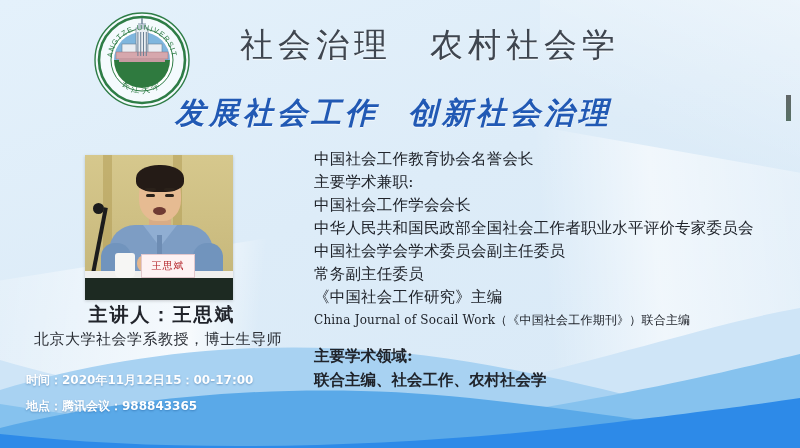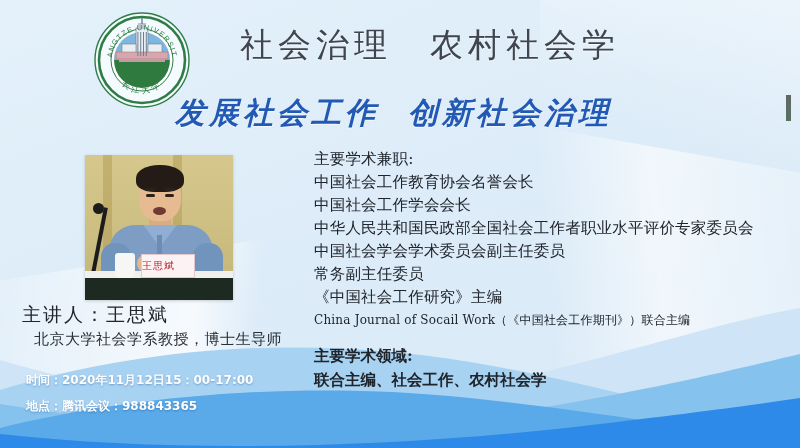--- a/index.html
+++ b/index.html
@@ -66,27 +66,27 @@
     clip-path:polygon(0 0,100% 0,50% 100%);}
   .ph-placket{position:absolute;left:72px;top:80px;width:5px;height:46px;background:#6d8cb3;}
   .ph-arm1{position:absolute;left:16px;top:88px;width:30px;height:44px;border-radius:14px;background:#7194bd;}
   .ph-arm2{position:absolute;left:108px;top:88px;width:30px;height:44px;border-radius:14px;background:#7194bd;}
   .ph-hand1{position:absolute;left:52px;top:100px;width:20px;height:17px;border-radius:8px;background:#e3b68d;}
   .ph-hand2{position:absolute;left:80px;top:102px;width:19px;height:16px;border-radius:8px;background:#e3b68d;}
   .ph-mic{position:absolute;left:12px;top:52px;width:4px;height:72px;background:#1c1c1c;transform:rotate(11deg);}
   .ph-micHead{position:absolute;left:8px;top:48px;width:11px;height:11px;border-radius:50%;background:#1c1c1c;}
   .ph-cup{position:absolute;left:30px;bottom:22px;width:20px;height:25px;border-radius:3px 3px 5px 5px;background:#f6f6f4;}
   .ph-plate{position:absolute;left:56px;bottom:22px;width:52px;height:22px;background:#fdf2f3;border:1px solid #e3c8cd;
-    display:flex;align-items:center;}
+    display:flex;align-items:center;justify-content:center;}
   .ph-plate span{color:#b4232a;font-size:10px;letter-spacing:1px;line-height:1;}
 
   
   #speaker-name{
-    position:absolute;left:22px;top:302px;width:280px;
-    font-size:19px;font-weight:normal;color:#21242b;letter-spacing:2px;
+    position:absolute;left:22px;top:302px;width:280px;text-align:center;
+    font-size:19px;font-weight:bold;color:#21242b;letter-spacing:2px;
     font-family:"DejaVu Serif","Liberation Serif",serif;
   }
   #speaker-title{
     position:absolute;left:8px;top:330px;width:300px;text-align:center;
     font-size:15px;color:#2b2f36;letter-spacing:.5px;
     font-family:"DejaVu Serif","Liberation Serif",serif;
   }
 
   
   #bio{position:absolute;left:314px;top:148px;width:478px;
@@ -181,22 +181,22 @@
     <div class="ph-cup"></div>
     <div class="ph-plate">
       <span>王思斌</span>
     </div>
   </div>
 
   <div id="speaker-name">主讲人：王思斌</div>
   <div id="speaker-title">北京大学社会学系教授，博士生导师</div>
 
   <div id="bio">
+    <div class="line">中国社会工作教育协会名誉会长</div>
     <div class="line">主要学术兼职:</div>
-    <div class="line">中国社会工作教育协会名誉会长</div>
     <div class="line">中国社会工作学会会长</div>
     <div class="line">中华人民共和国民政部全国社会工作者职业水平评价专家委员会</div>
     <div class="line">中国社会学会学术委员会副主任委员</div>
     <div class="line">常务副主任委员</div>
     <div class="line">《中国社会工作研究》主编</div>
     <div class="line en">China Journal of Socail Work（《中国社会工作期刊》）联合主编</div>
   </div>
 
   <div id="fields">
     <div class="line">主要学术领域:</div>

